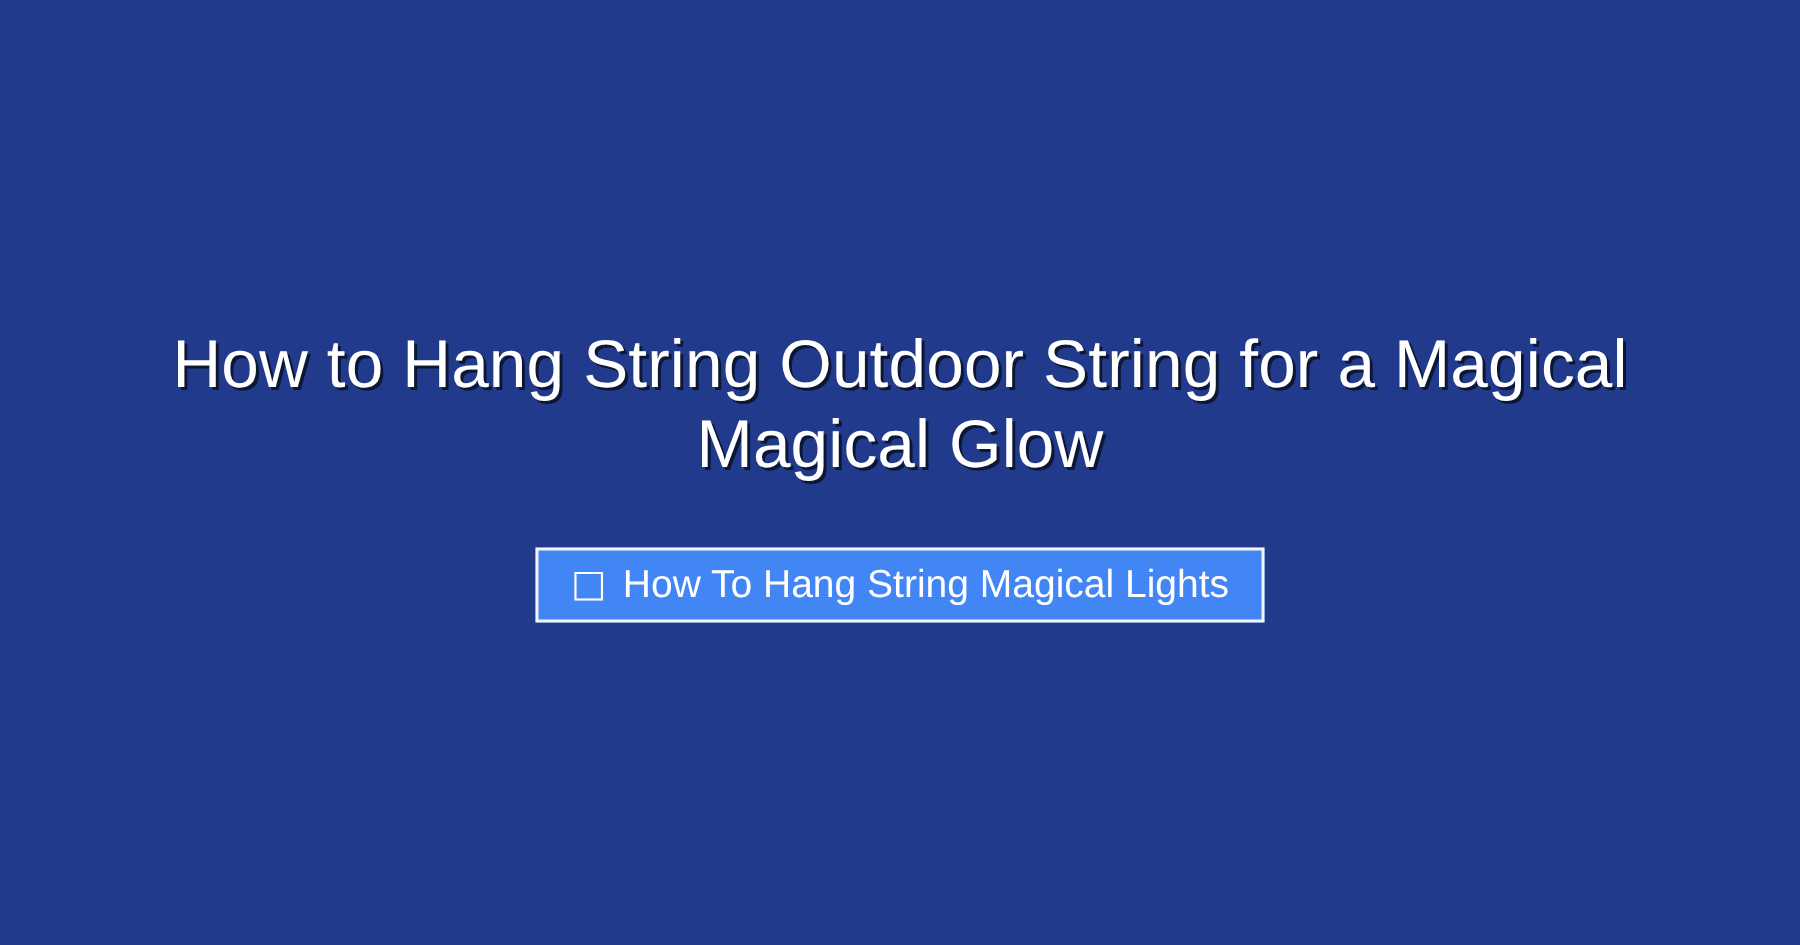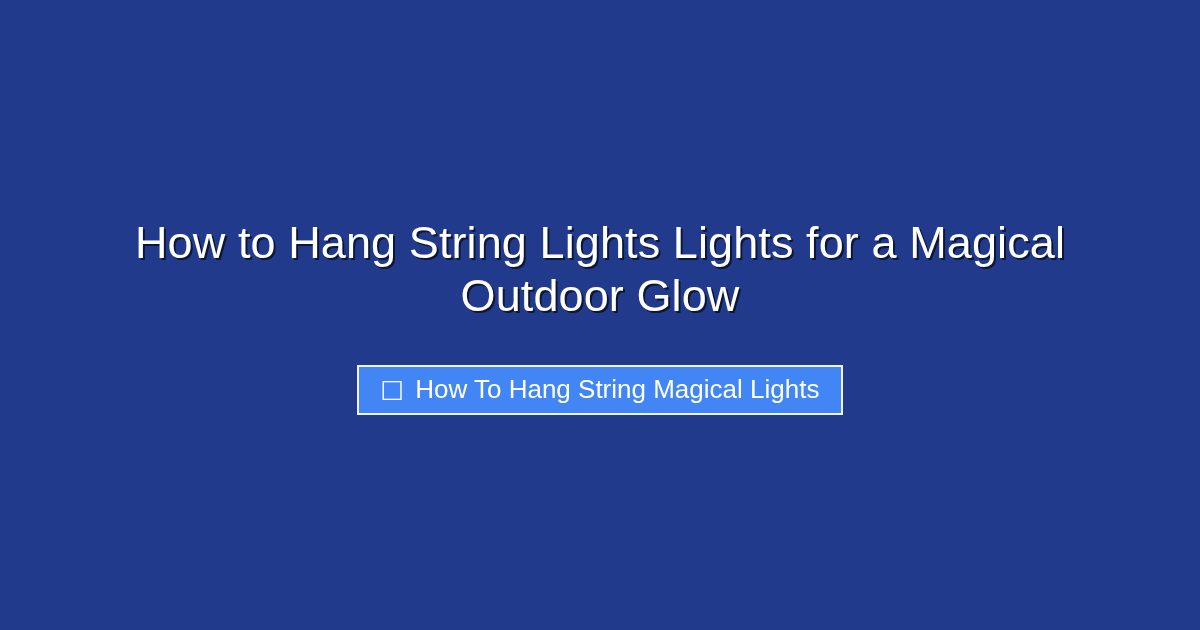--- a/index.html
+++ b/index.html
@@ -93,22 +93,22 @@
     display: inline-block;
   }
 </style>
 </head>
 <body>
 
 <div id="og-card">
 
   <div id="card-inner">
 
-    <h1 class="hero-title"><span>How to Hang String Lights Lights for a Magical</span>
-      <span>Outdoor Glow</span></h1>
+    <h1 class="hero-title"><span>How to Hang String Outdoor String for a Magical</span>
+      <span>Magical Glow</span></h1>
 
     <div class="cta-wrap">
       <a class="cta-button" href="#">
         <span class="cta-glyph">□</span>
         <span class="cta-label">How To Hang String Magical Lights</span>
       </a>
     </div>
 
   </div>
 </div>

